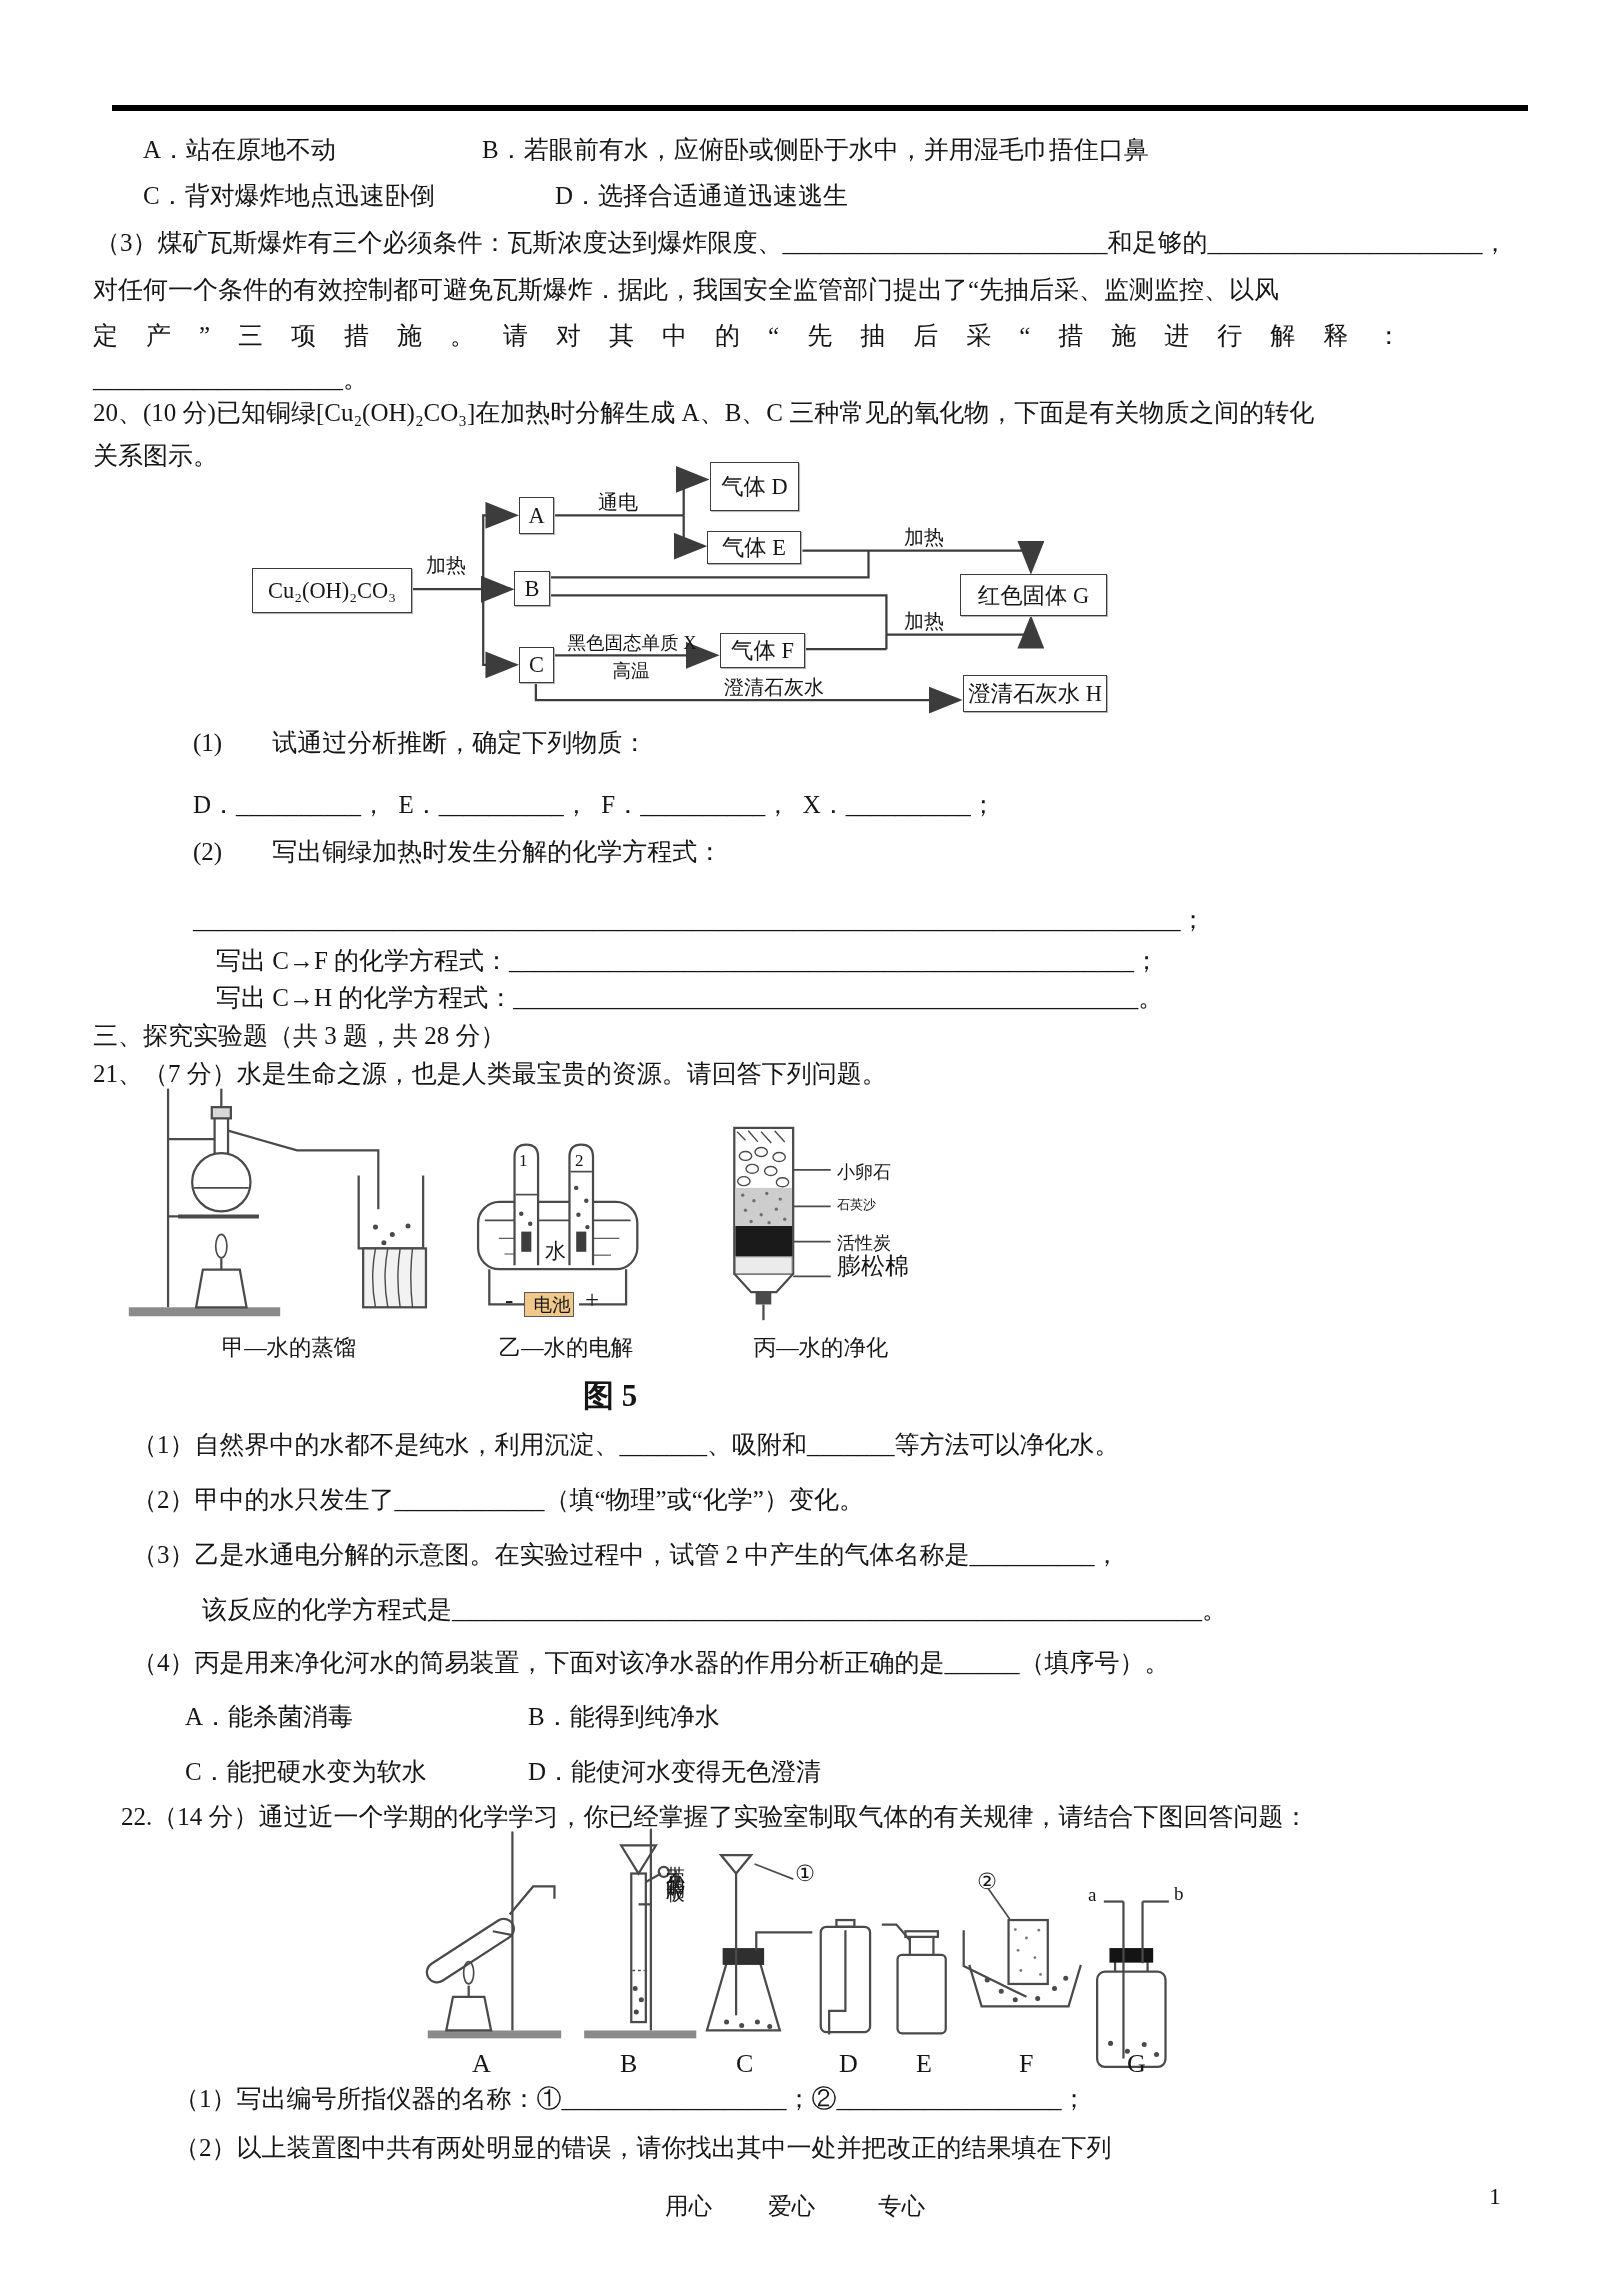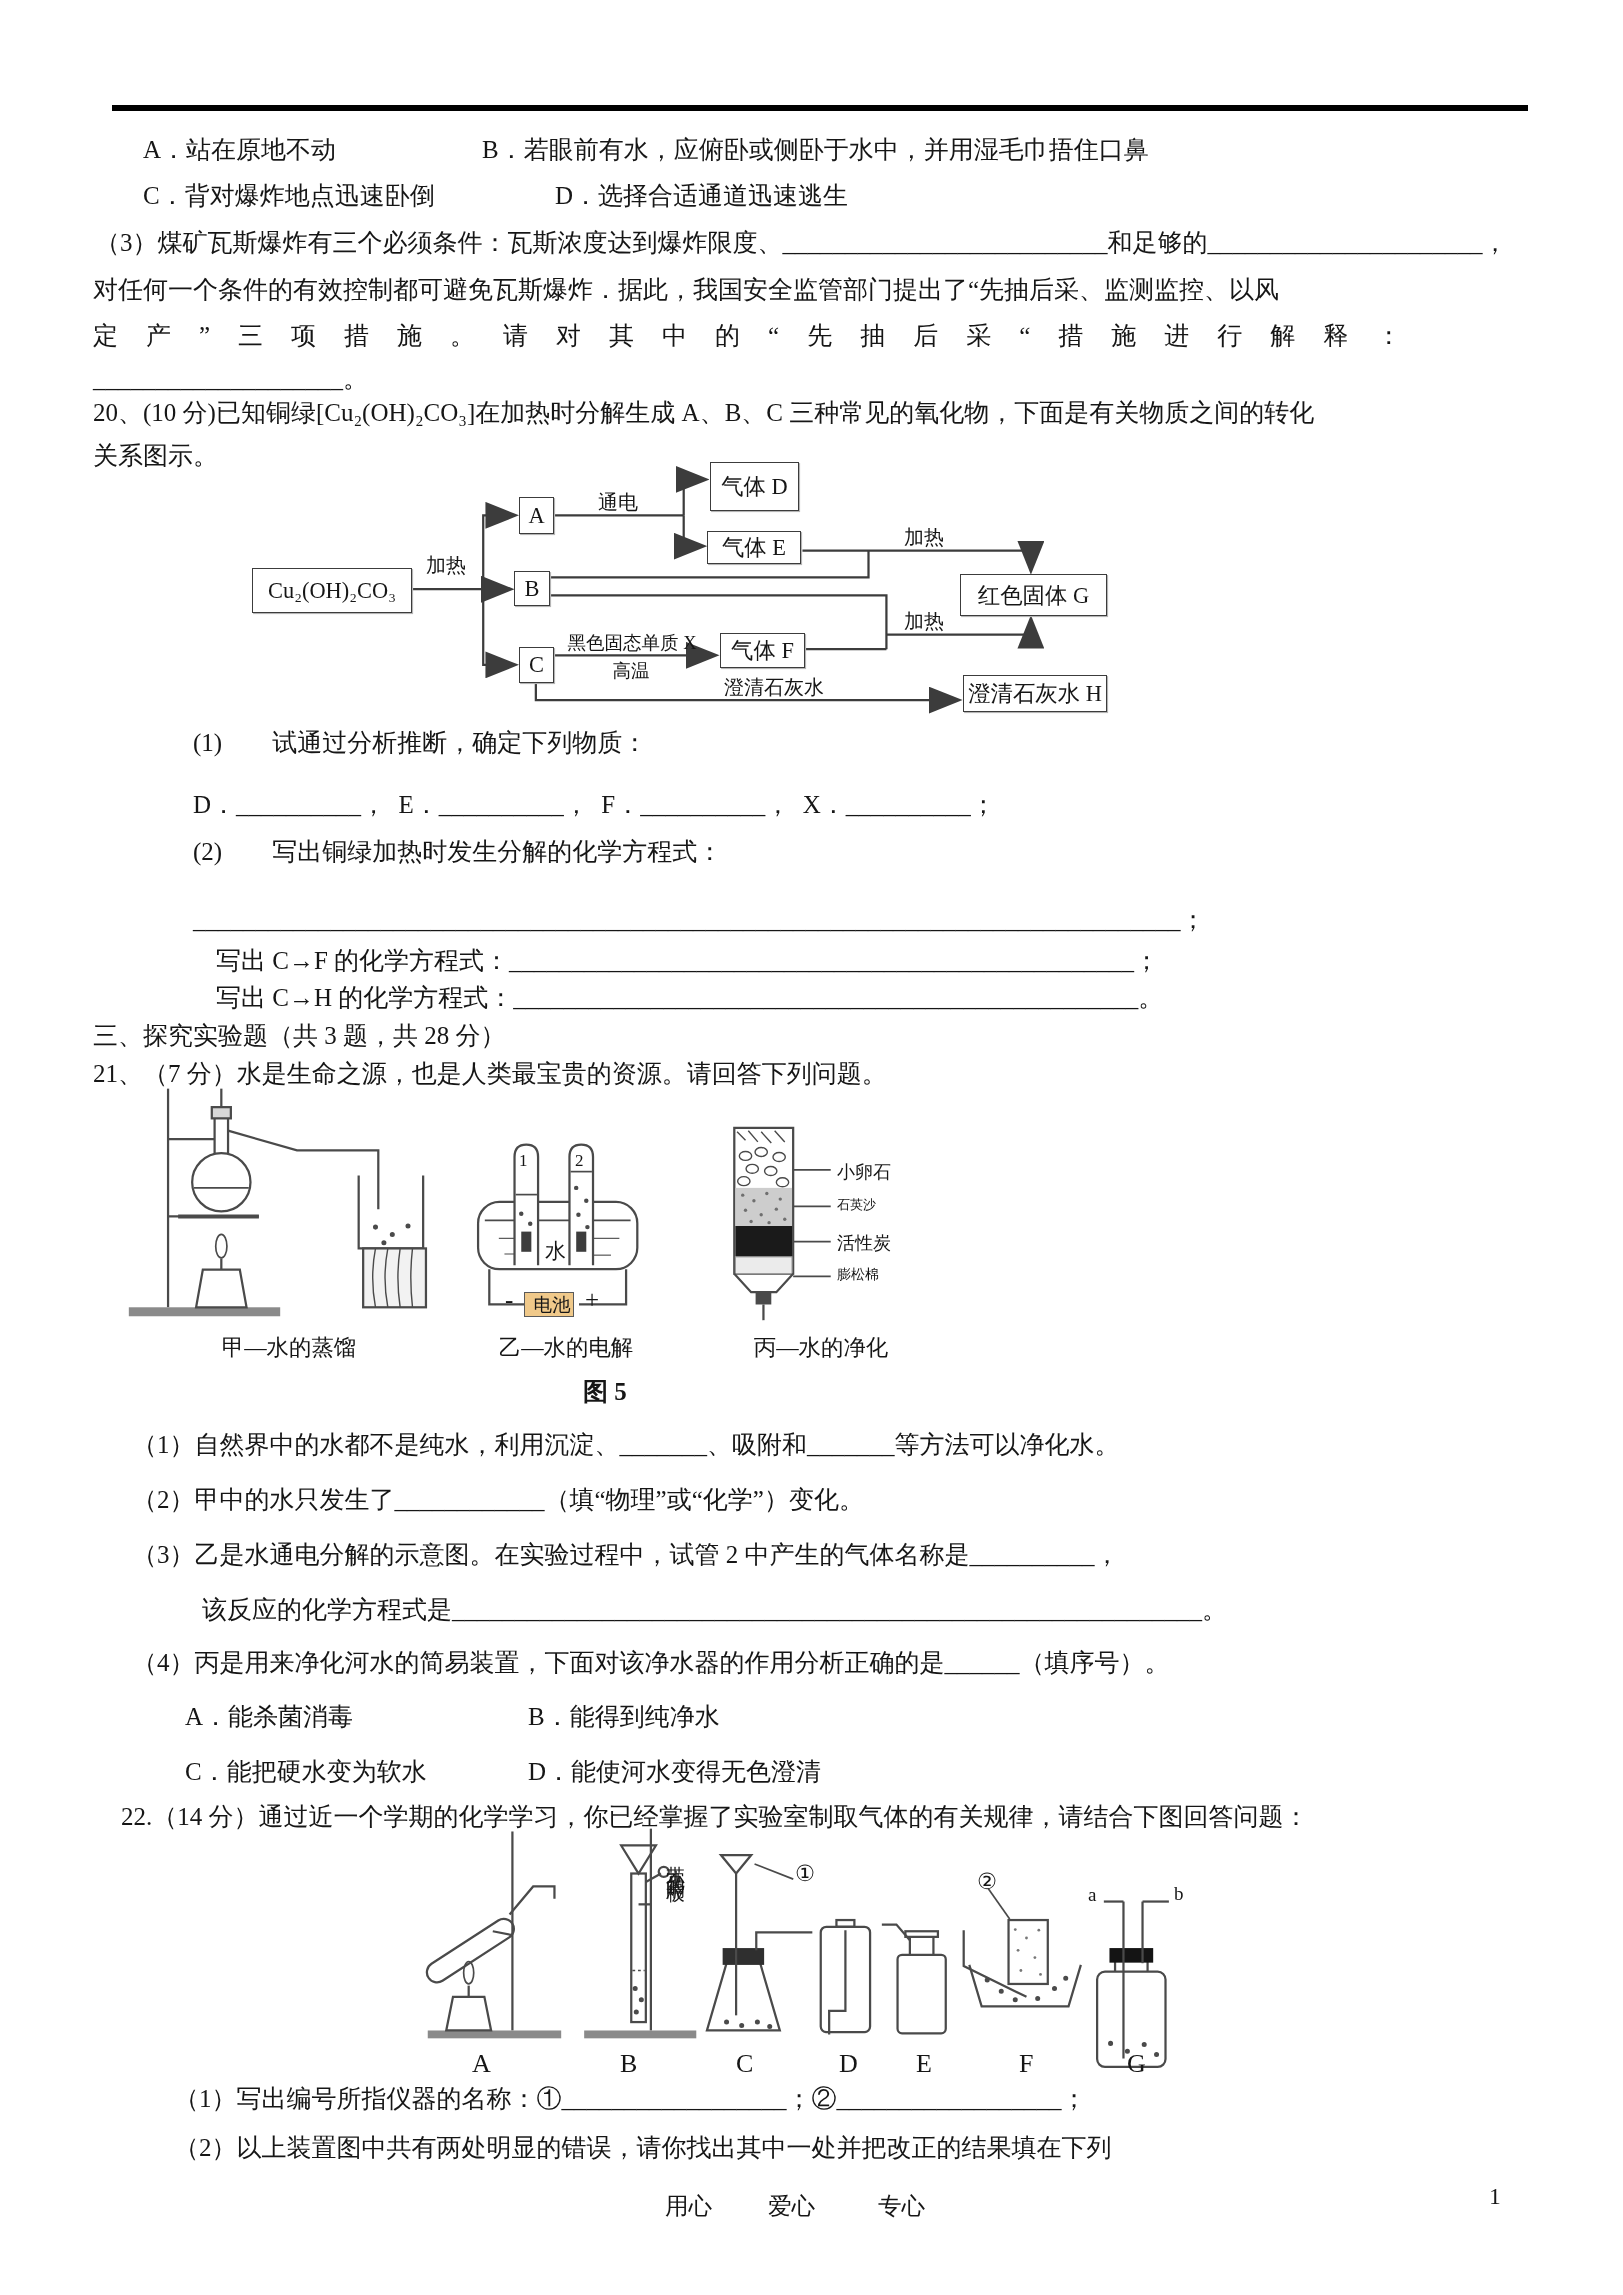--- a/index.html
+++ b/index.html
@@ -15,21 +15,21 @@
   .flbl{position:absolute;transform:translateX(-50%);font-size:20px;white-space:nowrap;}
   .fsm{font-size:18.5px;}
   
   .fig{position:absolute;}
   .fgl{position:absolute;white-space:nowrap;}
   .cap{position:absolute;transform:translateX(-50%);font-size:22.4px;font-weight:400;white-space:nowrap;}
   .battery{position:absolute;left:412px;top:212px;width:50px;height:25px;background:#f0c98a;border:1.7px solid #5a5a5a;
            display:flex;align-items:center;justify-content:center;font-size:18.5px;box-sizing:border-box;padding-left:6px;}
   .vert{writing-mode:vertical-rl;letter-spacing:3.9px;font-size:18.5px;}
   .fig svg{position:absolute;left:0;top:0;}
-  .figno{position:absolute;font-size:25px;font-weight:bold;}
+  .figno{position:absolute;font-size:31px;font-weight:bold;}
   .pageno{position:absolute;font-size:23.6px;}
   .ftw{position:absolute;font-size:23.6px;}
 </style>
 </head>
 <body>
 
 <div class="page">
 
   <div class="rule"></div>
 
@@ -179,21 +179,21 @@
     </svg>
     <span class="fgl" style="left:407px;top:71px;font-size:17px">1</span>
     <span class="fgl" style="left:463px;top:71px;font-size:17px">2</span>
     <span class="fgl" style="left:433px;top:157px;font-size:21px">水</span>
     <div class="battery">电池</div>
     <span class="fgl" style="left:393px;top:206px;font-size:25px">-</span>
     <span class="fgl" style="left:473px;top:206px;font-size:25px">+</span>
     <span class="fgl" style="left:725px;top:80px;font-size:18px">小卵石</span>
     <span class="fgl" style="left:725px;top:116px;font-size:13px">石英沙</span>
     <span class="fgl" style="left:725px;top:151px;font-size:18px">活性炭</span>
-    <span class="fgl" style="left:725px;top:186px;font-size:14px">膨松棉</span>
+    <span class="fgl" style="left:725px;top:170px;font-size:24px">膨松棉</span>
     <span class="cap" style="left:177px;top:252px">甲—水的蒸馏</span>
     <span class="cap" style="left:454px;top:252px">乙—水的电解</span>
     <span class="cap" style="left:709px;top:252px">丙—水的净化</span>
   </div>
   <span class="figno" style="left:583px;top:1375px">图 5</span>
 
   <span class="tl" style="left:132px;top:1431px">（1）自然界中的水都不是纯水，利用沉淀、_______、吸附和_______等方法可以净化水。</span>
   <span class="tl" style="left:132px;top:1486px">（2）甲中的水只发生了____________（填“物理”或“化学”）变化。</span>
   <span class="tl" style="left:132px;top:1541px">（3）乙是水通电分解的示意图。在实验过程中，试管 2 中产生的气体名称是__________，</span>
   <span class="tl" style="left:202px;top:1596px">该反应的化学方程式是____________________________________________________________。</span>

